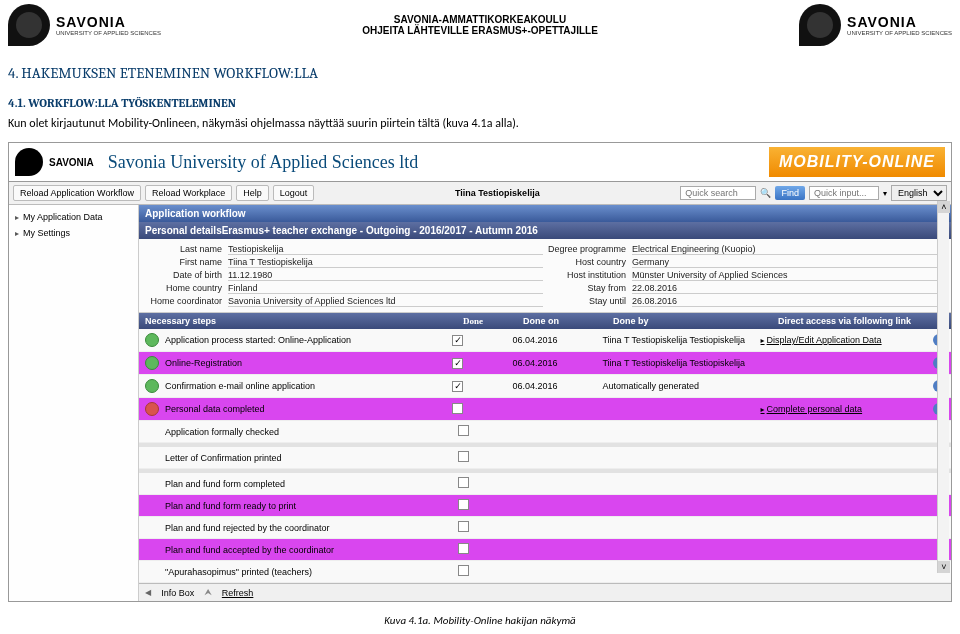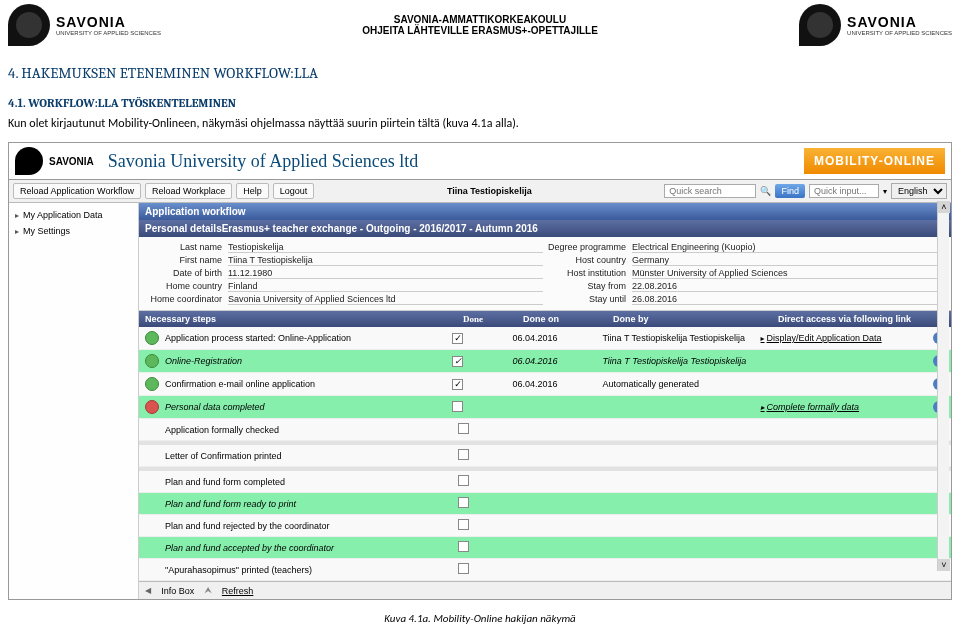--- a/index.html
+++ b/index.html
@@ -15,21 +15,21 @@
   
   .section-heading { font-family: Cambria, Georgia, serif; color: #0a3d6b; font-size: 15px; font-weight: normal; padding: 14px 8px 2px 8px; }
   .sub-heading { font-family: Cambria, Georgia, serif; color: #0a3d6b; font-size: 12px; padding: 12px 8px 6px 8px; }
   .body-par { font-family: Calibri, Arial, sans-serif; font-size: 12px; padding: 0 8px 6px 8px; }
   
   .screenshot { margin: 6px 8px; border: 1px solid #999; background:#f9f9f9; position:relative; font-size:9px; }
   
   .app-banner { display:flex; align-items:center; background:#fff; padding:4px 6px; border-bottom:1px solid #999; }
   .app-banner .bn-logo { width:28px; height:28px; background:#000; border-radius:50% 50% 50% 0; margin-right:6px; }
   .app-banner .bn-name { font-family: "Times New Roman", serif; font-size:18px; color:#0a4b7a; }
-  .mobility-brand { margin-left:auto; background:linear-gradient(#f9b233,#f08a00); color:#fff; font-weight:bold; font-size:12px; padding:6px 10px; letter-spacing:1px; }
+  .mobility-brand { margin-left:auto; background:linear-gradient(#f9b233,#f08a00); color:#fff; font-weight:bold; font-size:16px; padding:6px 10px; letter-spacing:1px;font-style:italic; }
   
   .toolbar { display:flex; align-items:center; gap:4px; padding:3px 4px; background:#f1f1f1; border-bottom:1px solid #bbb; font-size:9px; }
   .toolbar .tb-btn { border:1px solid #bbb; background:#fafafa; padding:2px 6px; border-radius:2px; cursor:pointer; }
   .toolbar .tb-center { margin:0 auto; font-weight:bold; }
   .toolbar .tb-right { display:flex; align-items:center; gap:4px; }
   .toolbar input { border:1px solid #aaa; padding:1px 4px; font-size:9px; }
   .toolbar select { border:1px solid #aaa; padding:1px 2px; font-size:9px; }
   .find-btn { background:linear-gradient(#6fa7e8,#3b74c4); color:#fff; border:none; padding:2px 6px; border-radius:2px; font-size:9px; }
   
   .main-area { display:flex; }
@@ -48,21 +48,21 @@
   
   .steps-head { background:linear-gradient(#5d6fa2,#3a4a7a); color:#fff; display:flex; font-size:9px; font-weight:bold; }
   .steps-head div { padding:3px 6px; }
   .sh-name { flex:2.2; }
   .sh-done { width:60px;font-family:Liberation Serif, serif; }
   .sh-doneon { width:90px; }
   .sh-doneby { flex:1.1; }
   .sh-link { flex:1.2; }
   
   .step-row { display:flex; align-items:center; padding:4px 6px; font-size:9px; border-bottom:1px solid #eee; }
-  .step-row.alt { background:#86efac;font-style:italic; }
+  .step-row.alt { background:#d946ef; }
   .step-icon { width:14px; height:14px; border-radius:50%; margin-right:6px; flex-shrink:0; }
   .ico-green { background:#5db85c; border:1px solid #3a8a3a; }
   .ico-red { background:#d9534f; border:1px solid #a73a36; }
   .sr-name { flex:2; }
   .sr-done { width:60px; }
   .sr-doneon { width:90px; }
   .sr-doneby { flex:1.1; }
   .sr-link { flex:1.2; }
   .chk { display:inline-block; width:11px; height:11px; border:1px solid #888; background:#fff; text-align:center; line-height:9px; font-size:9px; }
   .help-ico { width:12px; height:12px; border-radius:50%; background:#4f7dc3; color:#fff; text-align:center; line-height:12px; font-size:8px; margin-left:auto; }
@@ -116,21 +116,21 @@
     <div class="mobility-brand">MOBILITY-ONLINE</div>
   </div>
 
   <div class="toolbar">
     <span class="tb-btn">Reload Application Workflow</span>
     <span class="tb-btn">Reload Workplace</span>
     <span class="tb-btn">Help</span>
     <span class="tb-btn">Logout</span>
     <span class="tb-center">Tiina Testiopiskelija</span>
     <div class="tb-right">
-      <input style="width: 92px;" placeholder="Quick search">
+      <input style="width: 76px;" placeholder="Quick search">
       <span style="color:#666">🔍</span>
       <button class="find-btn">Find</button>
       <input style="width: 70px;" placeholder="Quick input...">
       <span style="font-size:8px">▾</span>
       <select><option>English</option></select>
     </div>
   </div>
 
   <div class="main-area">
     <div class="left-nav">
@@ -229,21 +229,21 @@
             <div class="sr-doneby">Automatically generated</div>
             <div class="sr-link"></div>
             <span class="help-ico">?</span>
           </div>
           <div class="step-row alt">
             <span class="step-icon ico-red"></span>
             <div class="sr-name">Personal data completed</div>
             <div class="sr-done"><span class="chk"></span></div>
             <div class="sr-doneon"></div>
             <div class="sr-doneby"></div>
-            <div class="sr-link"><span class="link-arrow" style="text-decoration:underline">Complete formally data</span></div>
+            <div class="sr-link"><span class="link-arrow" style="text-decoration:underline">Complete personal data</span></div>
             <span class="help-ico">?</span>
           </div>
           <div class="step-row">
             <span style="width:20px;display:inline-block"></span>
             <div class="sr-name">Application formally checked</div>
             <div class="sr-done"><span class="chk"></span></div>
             <div class="sr-doneon"></div>
             <div class="sr-doneby"></div>
             <div class="sr-link"></div>
           </div>

